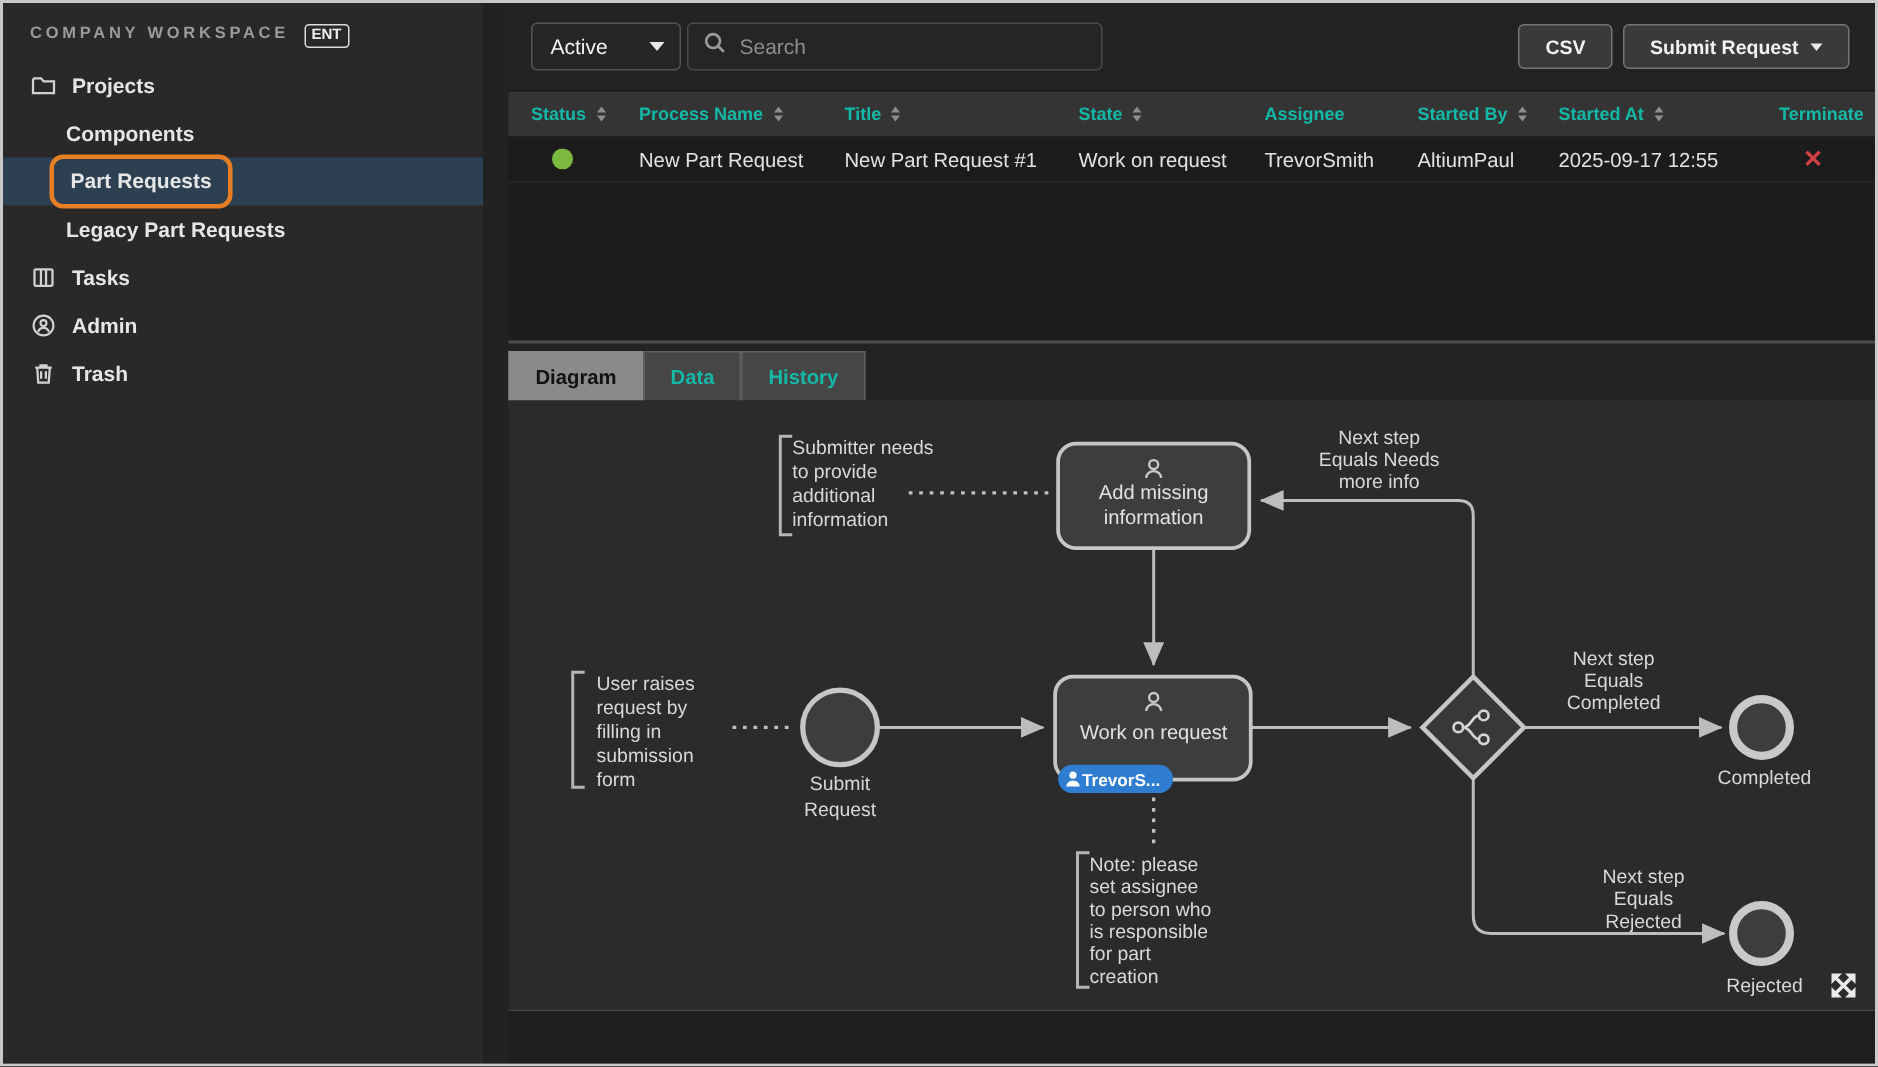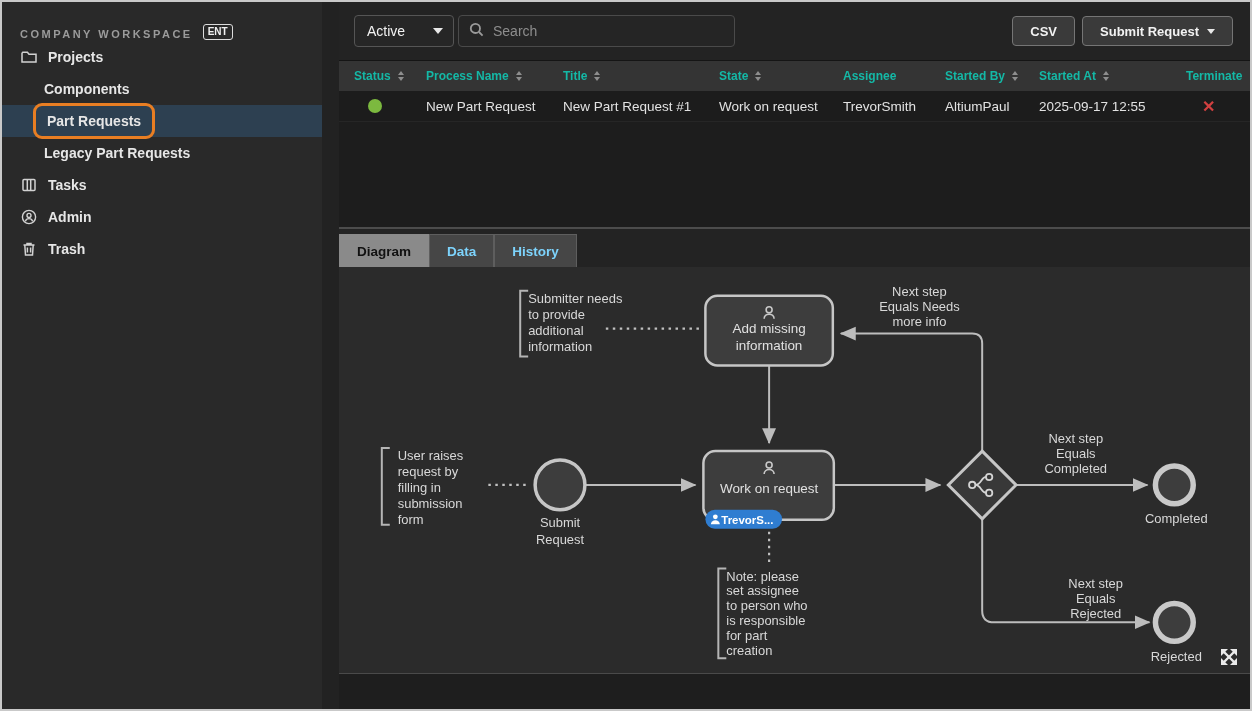--- a/index.html
+++ b/index.html
@@ -8,21 +8,21 @@
   .app {
     width:1252px; height:711px;
     border:2px solid #c9c9c9;
     display:flex;
     background:#232323;
     position:relative;
     overflow:hidden;
   }
   
   .sidebar { width:320px; background:#292929; flex:none; display:flex; flex-direction:column; }
-  .ws-header { height:38px; display:flex; align-items:flex-end; padding:14px 0 0 18px; gap:10px; }
+  .ws-header { height:38px; display:flex; align-items:flex-start; padding:14px 0 0 18px; gap:10px; }
   .ws-title { font-size:11px; font-weight:700; letter-spacing:2.5px; color:#9b9b9b; }
   .ent-badge { font-size:10px; font-weight:700; color:#f0f0f0; border:1.5px solid #dcdcdc; border-radius:3px; padding:1px 4px; line-height:12px; }
   .nav { margin-top:1px; }
   .nav-item { height:32px; display:flex; align-items:center; padding-left:18px; gap:10px; cursor:pointer; }
   .nav-item .icon { width:18px; height:18px; flex:none; display:flex; align-items:center; justify-content:center; }
   .nav-item .lbl { font-size:14px; font-weight:700; color:#e6e6e6; }
   .nav-item.sub { padding-left:42px; }
   .nav-item.selected { background:#2d4051; }
   .hl-box { border:3px solid #e87e23; border-radius:9px; padding:6px 11px; margin-left:-11px; }
   .icon svg { display:block; }
@@ -51,21 +51,21 @@
   .trow .col { font-size:13.5px; color:#e2e2e2; }
   .sort { display:inline-flex; flex-direction:column; margin-left:7px; gap:2px; }
   .sort i { display:block; width:0; height:0; border-left:3.5px solid transparent; border-right:3.5px solid transparent; }
   .sort .up { border-bottom:4px solid #8e8e8e; }
   .sort .dn { border-top:4px solid #8e8e8e; }
   .status-dot { width:14px; height:14px; border-radius:50%; background:#7cb93f; margin-left:14px; }
   .trow .c0 { padding-left:15px; }
   .terminate-x { background:none; border:none; color:#d14040; font-size:16px; font-weight:700; cursor:pointer; padding:0; margin-left:16px; font-family:"Liberation Sans",sans-serif; }
   
   .tabbar { height:40px; flex:none; background:#232323; border-top:2px solid #4c4c4c; display:flex; align-items:flex-end; }
-  .tab { height:33px; padding:0 17px; display:flex; align-items:center; font-size:13.5px; font-weight:700; color:#7dd3fc; background:#464646; border:1px solid #5e5e5e; border-bottom:none; cursor:pointer; }
+  .tab { height:33px; padding:0 17px; display:flex; align-items:center; font-size:13.5px; font-weight:700; color:#14b8a6; background:#464646; border:1px solid #5e5e5e; border-bottom:none; cursor:pointer; }
   .tab.active { background:#8a8a8a; color:#111; border-color:#8a8a8a; }
   
   .canvas { height:406px; flex:none; background:#2b2b2b; position:relative; }
   .expand-btn { position:absolute; right:12px; bottom:7px; width:18px; height:18px; background:none; border:none; padding:0; cursor:pointer; }
   .bottomstrip { flex:none; height:36px; background:#1e1e1e; border-top:1px solid #4a4a4a; }
   svg text { font-family:"Liberation Sans", sans-serif; }
 </style>
 </head>
 <body>
 

